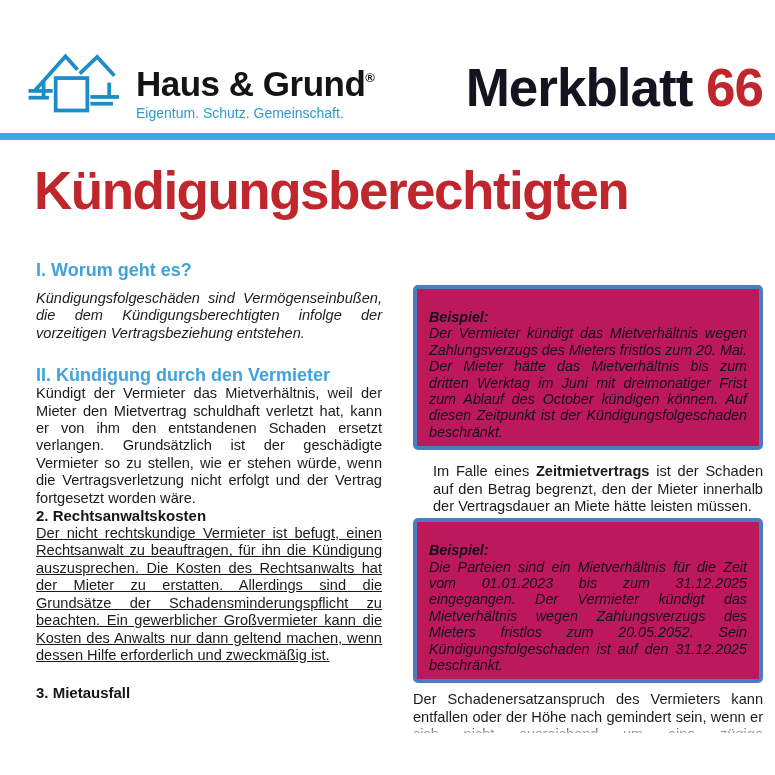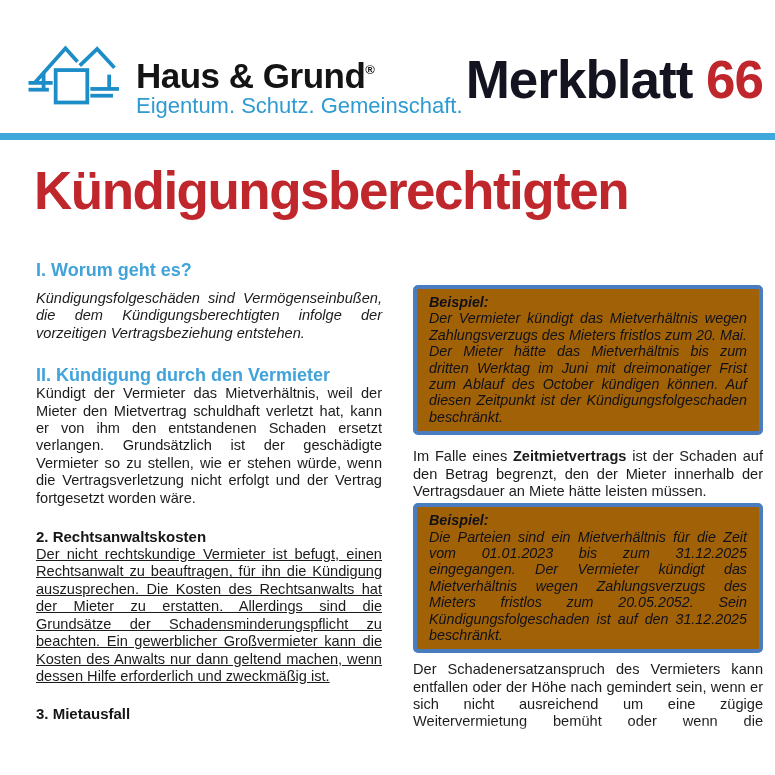--- a/index.html
+++ b/index.html
@@ -7,26 +7,26 @@
   body {
     font-family:"Liberation Sans", sans-serif;
     background:#ffffff;
     color:#1b1b1b;
     position:relative;
     overflow:hidden;
   }
   .page { position:relative; width:775px; height:775px; background:#fff; }
 
   
-  .header { position:absolute; top:8px; left:0; width:775px; height:133px; background:#fff;padding-left:24px; }
+  .header { position:absolute; top:16px; left:0; width:775px; height:133px; background:#fff;padding-left:24px; }
   .logo { position:absolute; left:24px; top:24px; width:98px; height:92px; }
   .brand { position:absolute; left:136px; top:44px; }
   .brand-name { font-size:35px; font-weight:bold; color:#141414; letter-spacing:-0.5px; line-height:36px; }
   .brand-tm { font-size:13px; vertical-align:14px; font-weight:bold; }
-  .brand-tagline { font-size:22px; color:#2d9ad2; margin-top:1px; line-height:21px; }
+  .brand-tagline { font-size:14px; color:#2d9ad2; margin-top:1px; line-height:21px; }
   .brand-region { font-size:19px; color:#2c2c2c; margin-top:3px; line-height:21px; }
   .masthead { position:absolute; right:12px; top:44px; font-size:53px; font-weight:bold; letter-spacing:-1px; color:#131420; line-height:56px; white-space:nowrap; }
   .masthead .num { color:#c0272d; }
   .rule { position:absolute; top:133px; left:0; width:775px; height:7px; background:#3fa9dc; }
 
   
   .doc-title { position:absolute; left:34px; top:161px; font-size:53px; font-weight:bold; color:#c0272d; letter-spacing:-1.5px; line-height:60px; white-space:nowrap; }
 
   
   .columns { position:absolute; top:255px; left:36px; width:727px; height:478px; overflow:hidden; display:flex; gap:31px; }
@@ -35,37 +35,37 @@
 
   .blue-heading { color:#41a3da; font-size:18px; font-weight:bold; line-height:17px; }
   .sub-heading  { font-size:15px; font-weight:bold; line-height:17px; color:#161616; }
   p.body { font-size:14.6px; line-height:17.4px; text-align:justify; color:#1b1b1b; }
 
   #h-worum { margin-top:7px; }
   #p-intro { margin-top:11px;font-style:italic; }
   #h-kuendigung { margin-top:25px; }
   #h-allgemeines { margin-top:17px; }
   #p-allgemeines { margin-top:1px; }
-  #h-rechtsanwalt { margin-top:21px; }
+  #h-rechtsanwalt { }
   #p-rechtsanwalt { margin-top:1px;text-decoration:underline; }
   #h-mietausfall { margin-top:20px; }
 
   
   .example-box {
     border:4px solid #4a7cc0;
-    background:#a16207;
+    background:#be185d;
     border-radius:5px;
-    padding:5px 12px 6px 12px;
+    padding:20px 12px 6px 12px;
     font-style:italic;
     color:#10101a;
   }
   .example-box .label { font-size:14.3px; font-weight:bold; line-height:16.4px; }
   .example-box .text  { font-size:14.3px; line-height:16.4px; text-align:justify; }
   #box-1 { margin-top:30px; }
-  #p-zeitmiet { margin-top:13px; line-height:17.3px; }
+  #p-zeitmiet { margin-top:13px; line-height:17.3px;margin-left:20px; }
   #box-2 { margin-top:3px; }
   #p-schaden { margin-top:8px; line-height:17.3px; }
   .bold-term { font-weight:bold; }
 
   
   .bottom-fade { position:absolute; left:0; top:723px; width:775px; height:12px;
                  background:linear-gradient(rgba(255,255,255,0), rgba(255,255,255,0.75)); pointer-events:none; }
 </style>
 </head>
 <body>

